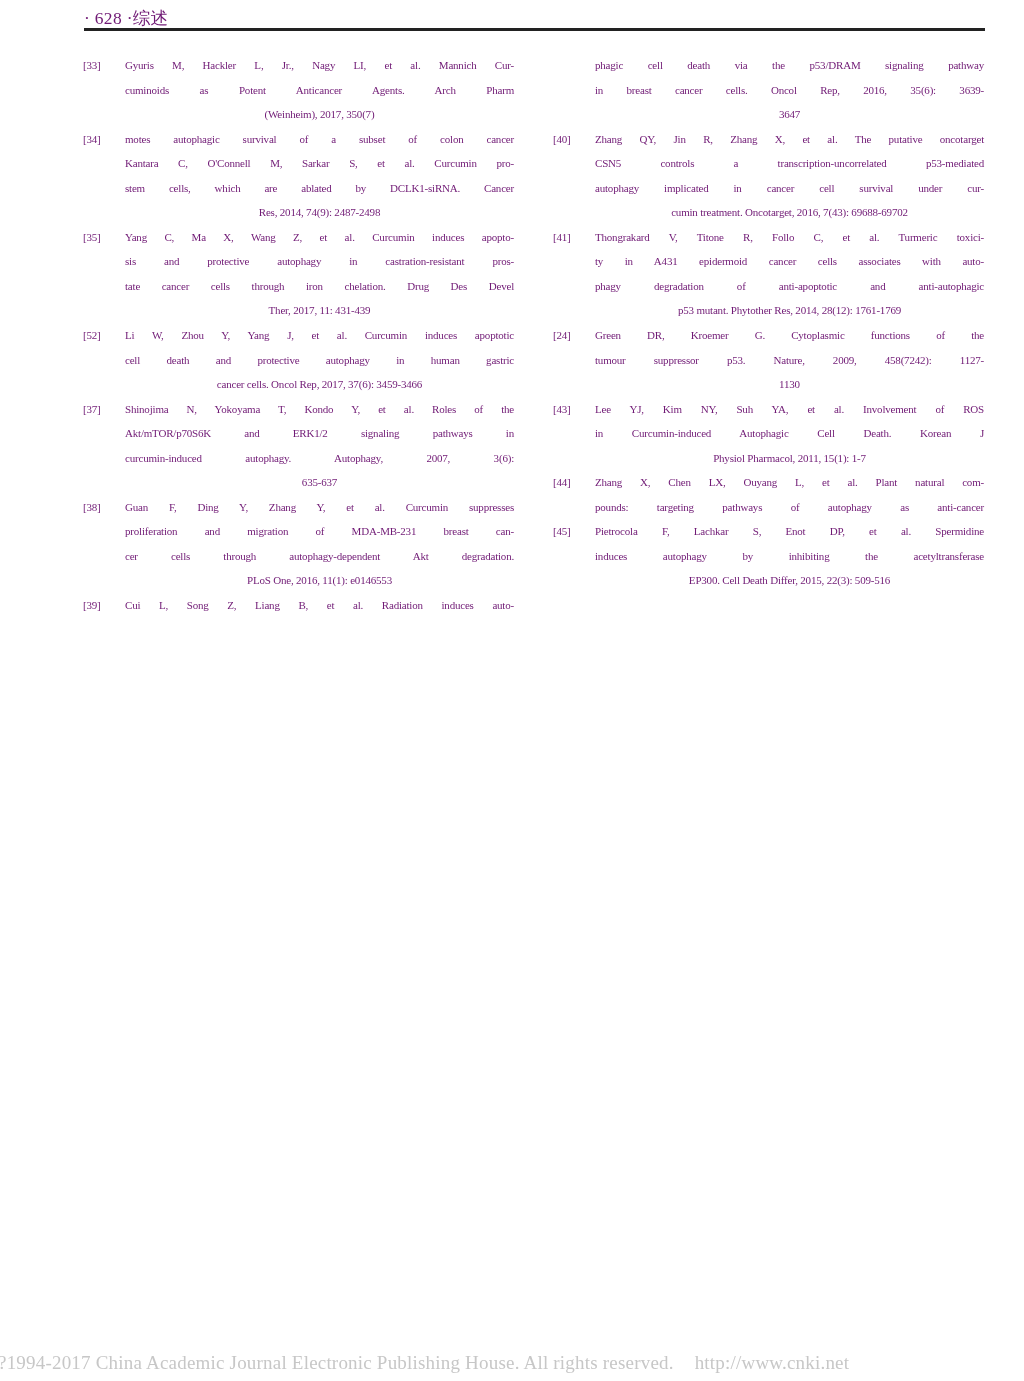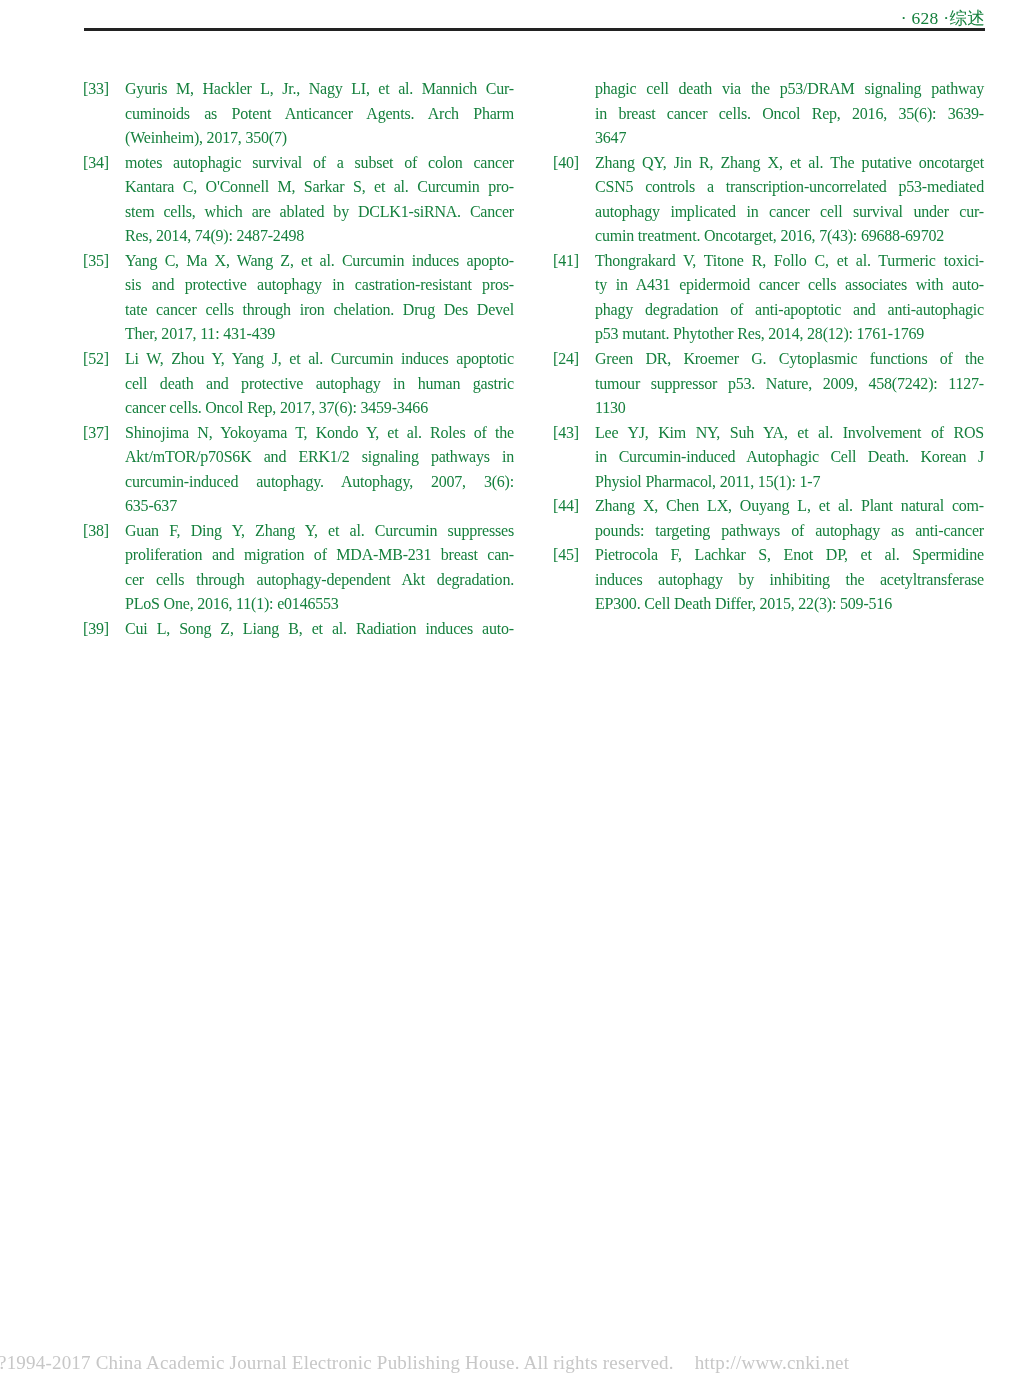--- a/index.html
+++ b/index.html
@@ -15,62 +15,61 @@
     font-family: "Liberation Serif", "DejaVu Serif", serif;
     color: #1f1f1f;
     overflow: hidden;
   }
   .header {
     position: absolute;
     left: 84px;
     top: 6px;
     width: 901px;
     display: flex;
-    justify-content: flex-end;
+    justify-content: flex-start;
     align-items: baseline;
     font-size: 17.5px;
     letter-spacing: 0.3px;
-    color: #15803d;
+    color: #701a75;
   }
   .header .journal {
     letter-spacing: 0.5px;
   }
   .rule {
     position: absolute;
     left: 84px;
     top: 28px;
     width: 901px;
     height: 3px;
     background: #222222;
   }
   .col {
     position: absolute;
     top: 53px;
     width: 431px;
-    font-size: 16px;
+    font-size: 11px;
     line-height: 24.55px;
     letter-spacing: -0.2px;
-    color: #15803d;
-    margin-top: 24px;
+    color: #701a75;
   }
   .col-left  { left: 83px; }
   .col-right { left: 553px; }
   .ref {
     display: flex;
     align-items: flex-start;
   }
   .marker {
     width: 42px;
     flex: none;
   }
   .ref-body {
     flex: 1;
     min-width: 0;
   }
-  .line { white-space: normal; }
+  .line { white-space: normal; text-align: center; }
   .line.j {
     text-align: justify;
     text-align-last: justify;
   }
   .footer {
     position: absolute;
     left: -2px;
     top: 1352px;
     width: 1024px;
     font-size: 19px;

